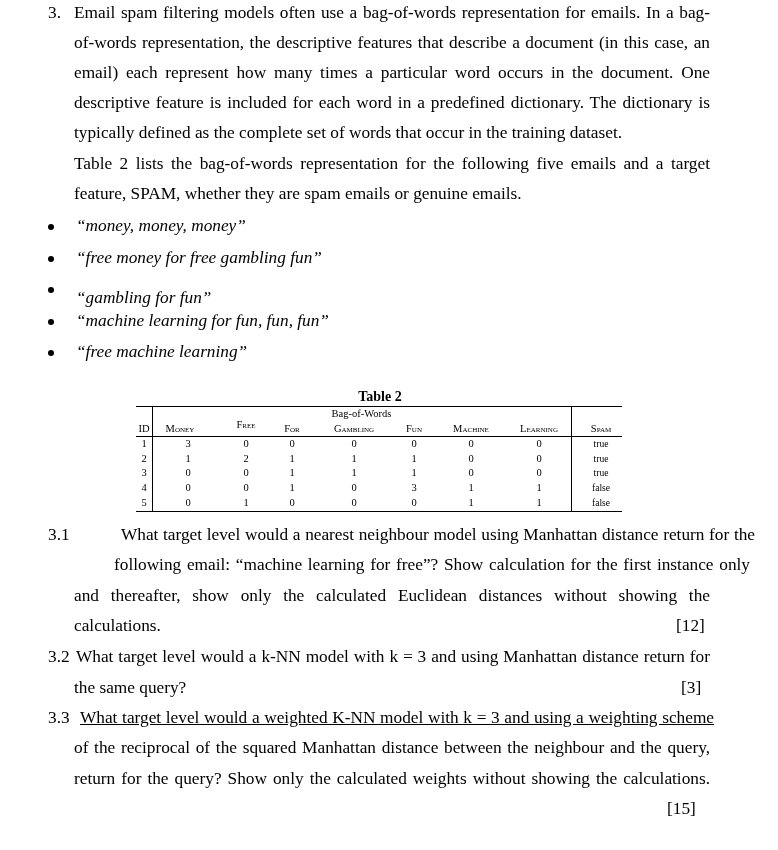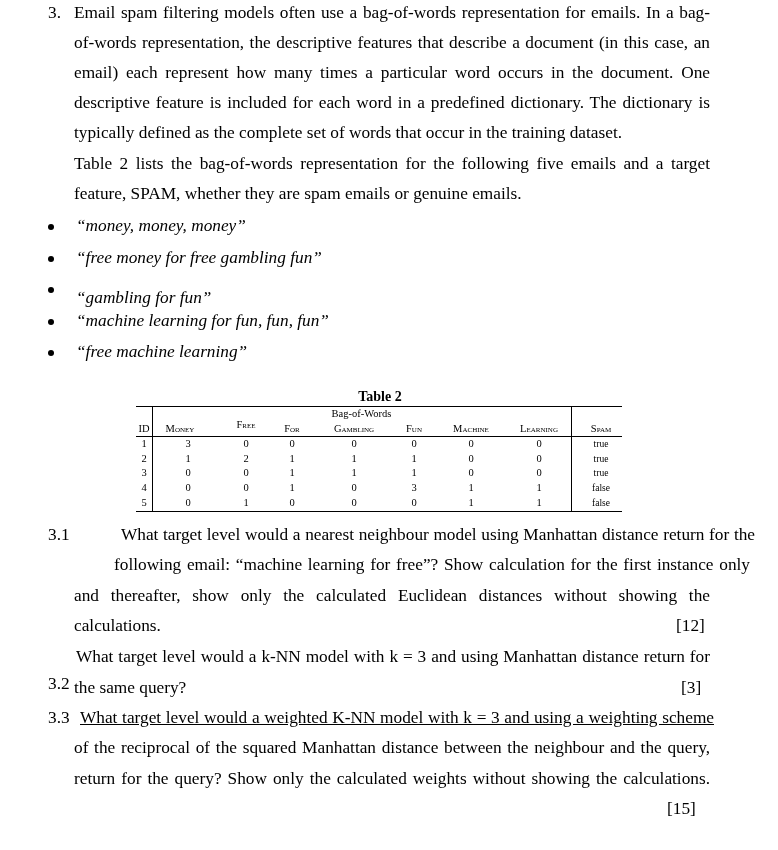--- a/index.html
+++ b/index.html
@@ -121,21 +121,21 @@
 <div>
   <div class="line" style="left:48px; top:525px;">3.1</div>
   <div class="line just" style="left:76px; top:525px; width:634px;margin-left:45px;">What target level would a nearest neighbour model using Manhattan distance return for the</div>
   <div class="line just" style="left:74px; top:555px; width:636px;margin-left:40px;">following email: “machine learning for free”? Show calculation for the first instance only</div>
   <div class="line just" style="left:74px; top:586px; width:636px;">and thereafter, show only the calculated Euclidean distances without showing the</div>
   <div class="line" style="left:74px; top:616px;">calculations.</div>
   <div class="mark" style="left:676px; top:616px;">[12]</div>
 </div>
 
 <div>
-  <div class="line" style="left:48px; top:647px;margin-top:27px;">3.2</div>
+  <div class="line" style="left:48px; top:647px;">3.2</div>
   <div class="line just" style="left:76px; top:647px; width:634px;">What target level would a k-NN model with k = 3 and using Manhattan distance return for</div>
   <div class="line" style="left:74px; top:678px;">the same query?</div>
   <div class="mark" style="left:681px; top:678px;">[3]</div>
 </div>
 
 <div>
   <div class="line" style="left:48px; top:708px;">3.3</div>
   <div class="line just" style="left:80px; top:708px; width:634px;text-decoration:underline;">What target level would a weighted K-NN model with k = 3 and using a weighting scheme</div>
   <div class="line just" style="left:74px; top:738px; width:636px;">of the reciprocal of the squared Manhattan distance between the neighbour and the query,</div>
   <div class="line just" style="left:74px; top:769px; width:636px;">return for the query? Show only the calculated weights without showing the calculations.</div>

